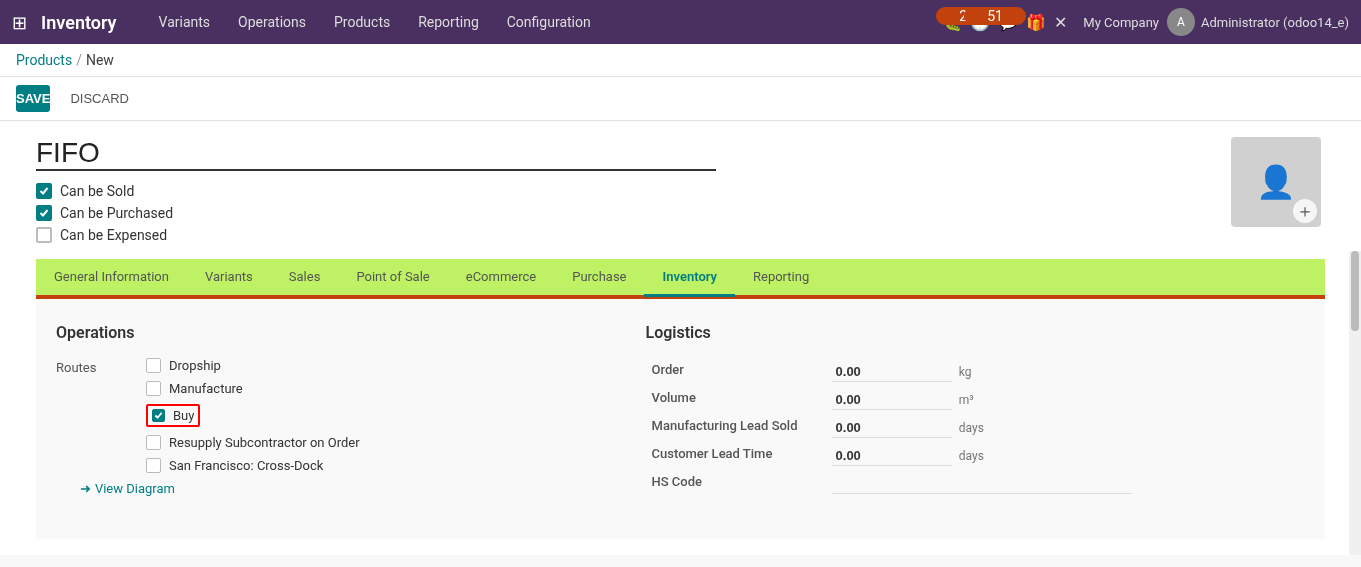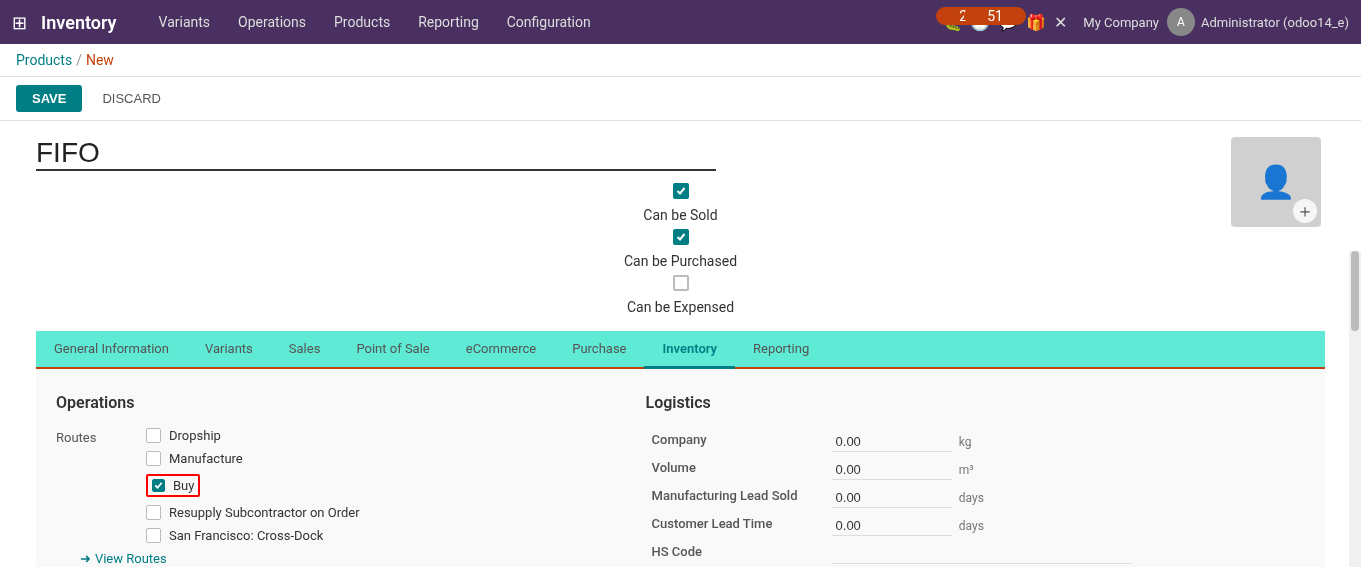--- a/index.html
+++ b/index.html
@@ -40,35 +40,35 @@
       background: #fff;
       padding: 8px 16px;
       border-bottom: 1px solid #e0e0e0;
       display: flex;
       align-items: center;
       gap: 4px;
       font-size: 14px;
     }
     .breadcrumb-link { color: #017e84; cursor: pointer; }
     .breadcrumb-sep { color: #999; }
-    .breadcrumb-current { color: #c2410c; text-align: right; }
+    .breadcrumb-current { color: #404040; text-align: right; }
 
     
     .action-bar {
       background: #fff;
       padding: 8px 16px;
       display: flex;
       gap: 8px;
       border-bottom: 1px solid #e0e0e0;
     }
     .btn-save {
       background: #017e84;
       color: #fff;
       border: none;
-      padding: 6px 16px;
+      padding: 6px 0;
       border-radius: 3px;
       cursor: pointer;
       font-size: 13px;
       font-weight: 600;
     }
     .btn-discard {
       background: transparent;
       color: #555;
       border: none;
       padding: 6px 12px;
@@ -93,21 +93,21 @@
       border-bottom: 2px solid #333;
       width: 680px;
       margin-bottom: 12px;
       outline: none;
       color: #222;
       background: transparent;
     }
 
     
     .checkboxes-area { margin-bottom: 16px; }
-    .checkbox-row { display: flex; align-items: center; gap: 8px; margin-bottom: 6px; font-size: 14px; flex-direction: column; }
+    .checkbox-row { display: flex; align-items: center; gap: 8px; margin-bottom: 6px; font-size: 14px; }
     .checkbox-styled {
       width: 16px; height: 16px;
       border: 2px solid #017e84;
       background: #017e84;
       display: inline-flex; align-items: center; justify-content: center;
       cursor: pointer;
       border-radius: 2px;
     }
     .checkbox-styled.unchecked {
       background: #fff;
@@ -141,23 +141,23 @@
       align-items: center;
       justify-content: center;
       font-size: 18px;
       color: #555;
       cursor: pointer;
     }
 
     
     .tabs-bar {
       display: flex;
-      border-bottom: 2px solid #c2410c;
+      border-bottom: 4px solid #c2410c;
       margin-bottom: 0;
-      background: #5eead4;
+      background: #bef264;
     }
     .tab-item {
       padding: 10px 18px;
       cursor: pointer;
       font-size: 13px;
       color: #555;
       border-bottom: 3px solid transparent;
       margin-bottom: -2px;
       white-space: nowrap;
     }
@@ -226,20 +226,21 @@
 
     .numeric-field {
       border: none;
       border-bottom: 1px solid #ddd;
       font-size: 13px;
       color: #333;
       background: transparent;
       width: 120px;
       outline: none;
       padding: 2px 4px;
+      font-weight: bold;
     }
 
     
     .scroll-indicator {
       position: absolute;
       right: 0;
       top: 130px;
       bottom: 0;
       width: 12px;
       background: #f0f0f0;
@@ -389,30 +390,30 @@
 
             <div class="route-row">
               <div class="route-checkbox"></div>
               <span>San Francisco: Cross-Dock</span>
             </div>
 
           </div>
         </div>
         <div class="view-diagram">
           <span>➜</span>
-          <span>View Routes</span>
+          <span>View Diagram</span>
         </div>
       </div>
 
       <div class="logistics-section">
         <div class="section-title">Logistics</div>
         <table class="logistics-table">
           <tbody>
           <tr>
-            <td>Company</td>
+            <td>Order</td>
             <td>
               <input class="numeric-field" type="text" value="0.00" style="">
               <span class="field-unit">kg</span>
             </td>
           </tr>
           <tr>
             <td>Volume</td>
             <td>
               <input class="numeric-field" type="text" value="0.00" style="">
               <span class="field-unit">m³</span>

